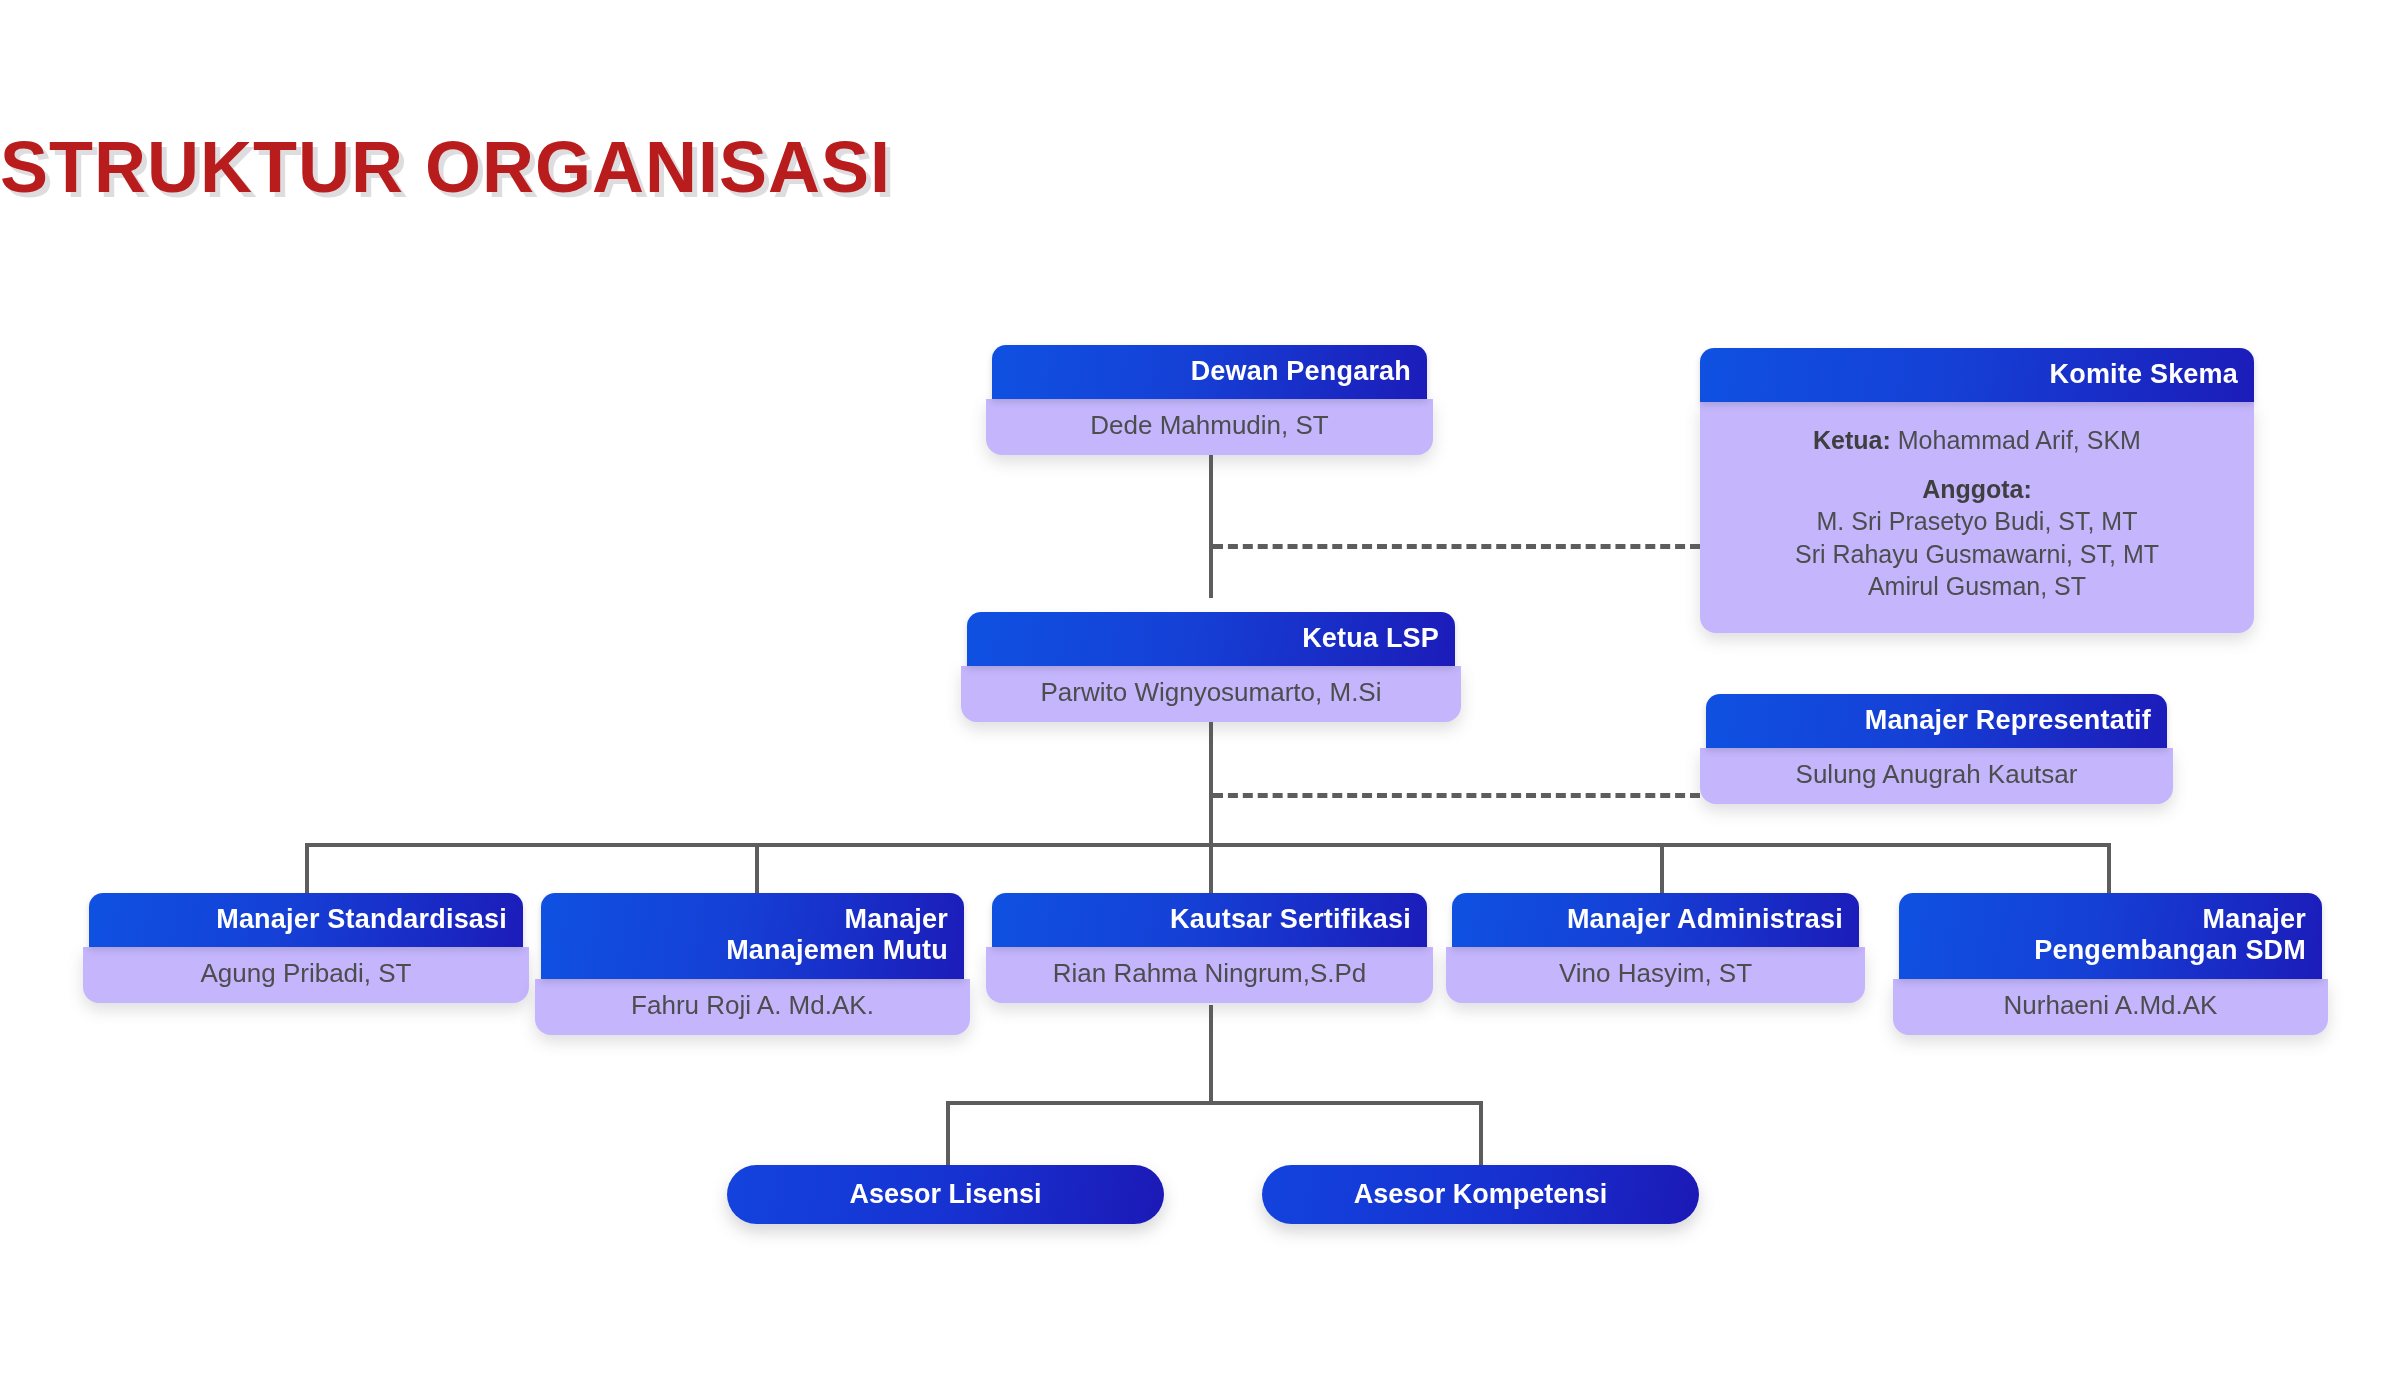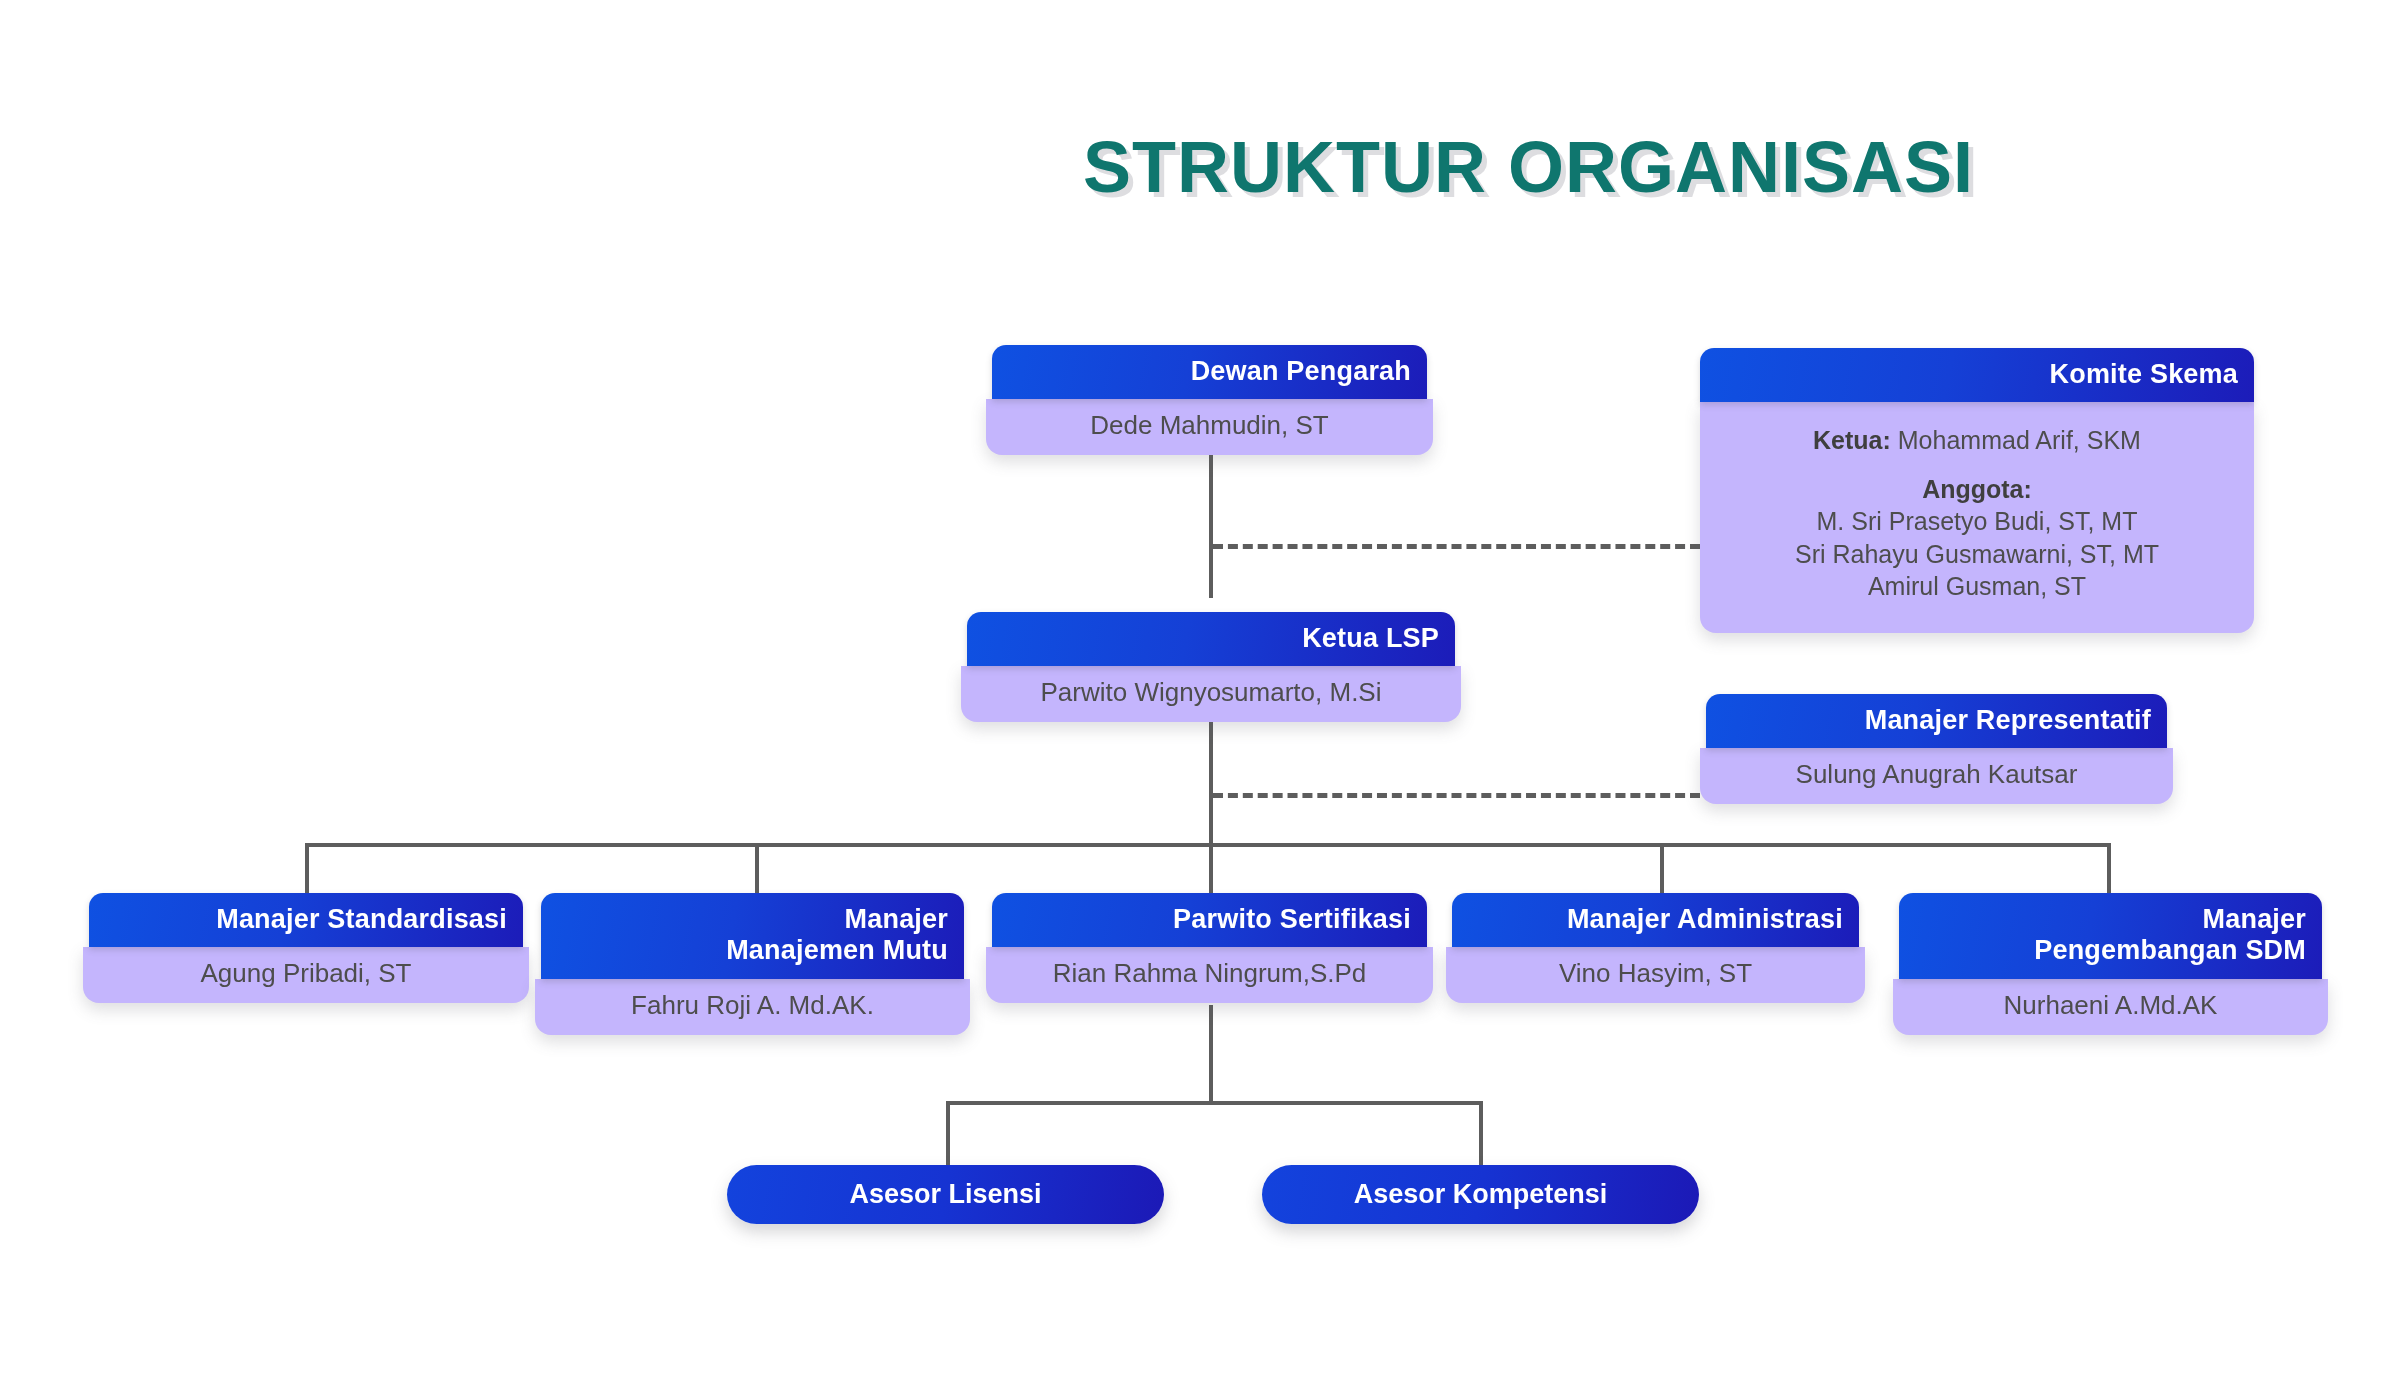--- a/index.html
+++ b/index.html
@@ -19,25 +19,25 @@
     height: 1399px;
     background: #ffffff;
   }
 
   
   #chart-title {
     position: absolute;
     left: 0;
     top: 126px;
     width: 1974px;
-    text-align: right;
+    text-align: left;
     font-size: 72px;
     font-weight: 800;
     letter-spacing: 1px;
-    color: #0f766e;
+    color: #b91c1c;
     text-shadow: 5px 5px 0 rgba(150,150,160,0.32);
     white-space: nowrap;
   }
 
   
   #connectors {
     position: absolute;
     left: 0; top: 0;
     width: 2405px;
     height: 1399px;
@@ -189,21 +189,21 @@
 
   <div class="card inset" id="manajer-manajemen-mutu" style="left:535px; top:893px; width:435px;">
     <div class="hdr wrap">
       <span>Manajer</span><br>
       <span>Manajemen Mutu</span>
     </div>
     <div class="body">Fahru Roji A. Md.AK.</div>
   </div>
 
   <div class="card inset" id="manajer-sertifikasi" style="left:986px; top:893px; width:447px;">
-    <div class="hdr">Parwito Sertifikasi</div>
+    <div class="hdr">Kautsar Sertifikasi</div>
     <div class="body">Rian Rahma Ningrum,S.Pd</div>
   </div>
 
   <div class="card inset" id="manajer-administrasi" style="left:1446px; top:893px; width:419px;">
     <div class="hdr">Manajer Administrasi</div>
     <div class="body">Vino Hasyim, ST</div>
   </div>
 
   <div class="card inset" id="manajer-pengembangan-sdm" style="left:1893px; top:893px; width:435px;">
     <div class="hdr wrap">

